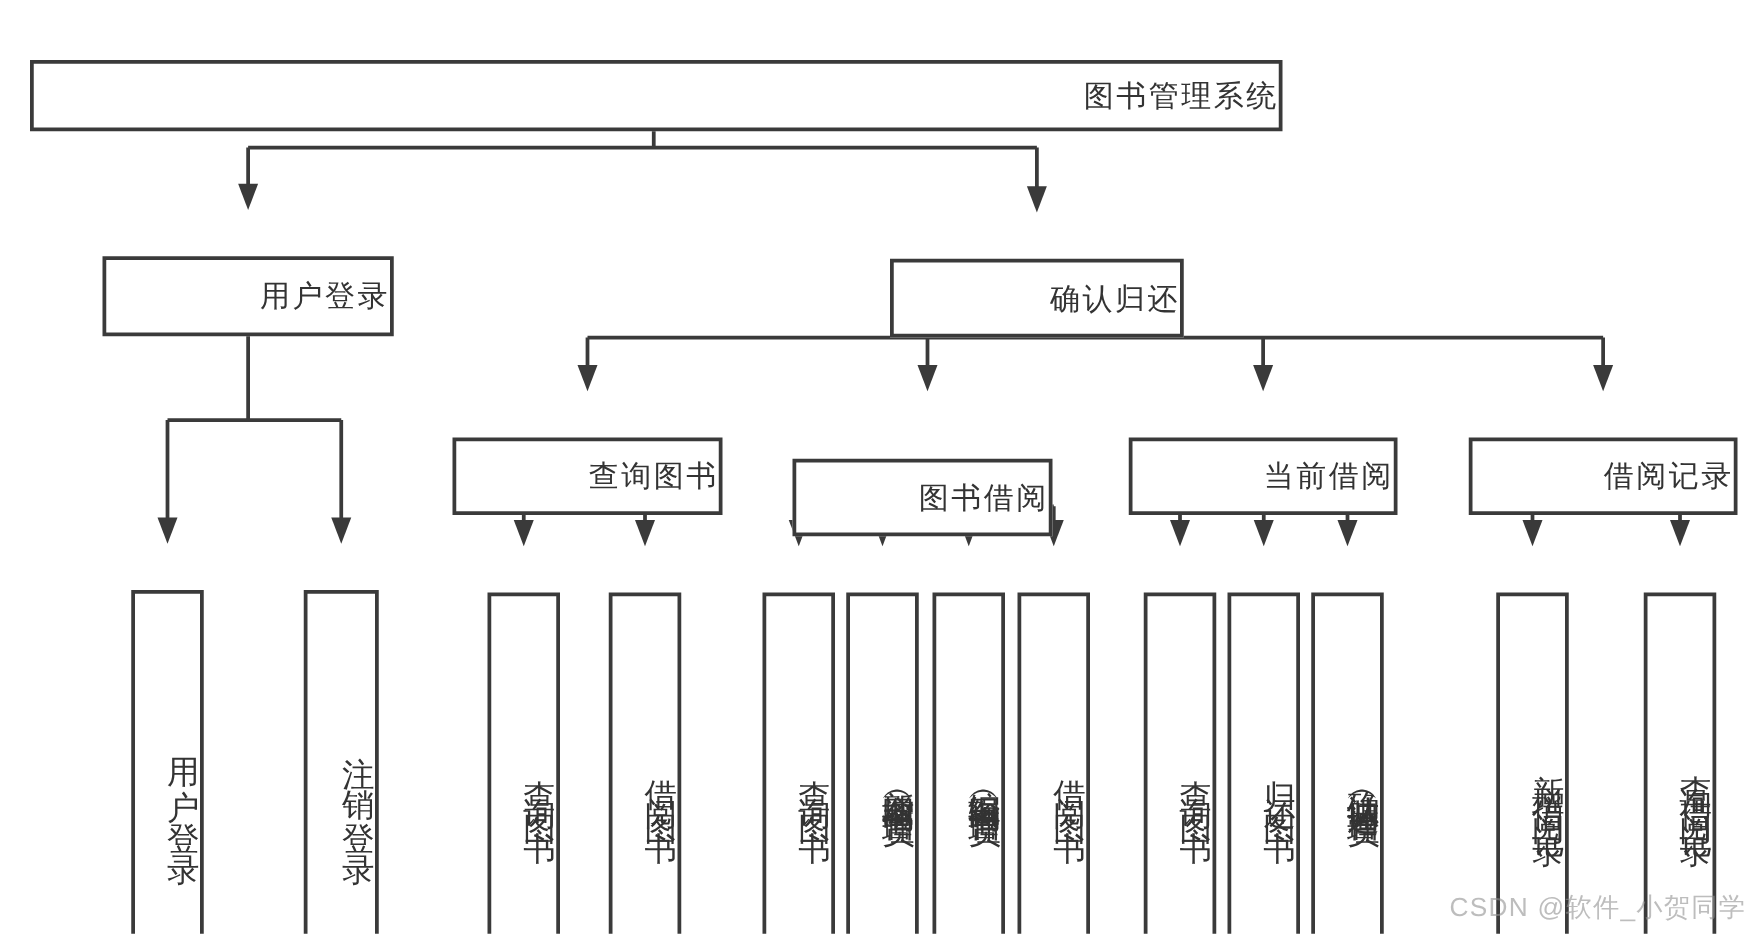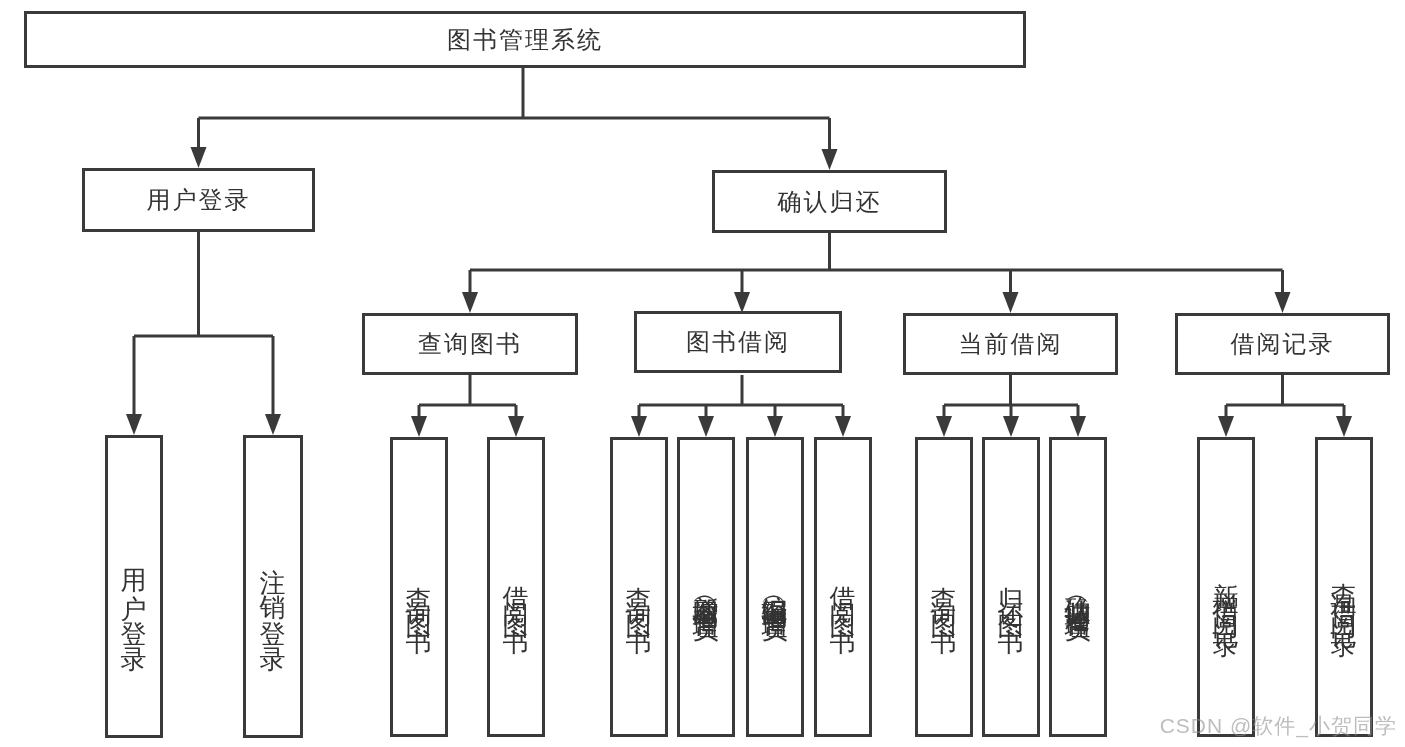--- a/index.html
+++ b/index.html
@@ -12,21 +12,21 @@
   body{
     width:1405px;height:747px;overflow:hidden;
     font-family:"Liberation Sans","DejaVu Sans",sans-serif;
     color:var(--text);
   }
   .stage{position:relative;width:1405px;height:747px;background:var(--bg);}
   #connectors{position:absolute;left:0;top:0;z-index:1;}
   .hbox,.vbox{
     position:absolute;z-index:2;box-sizing:border-box;
     background:var(--bg);border:3px solid var(--line);
-    display:flex;align-items:center;justify-content:center;
+    display:flex;align-items:center;justify-content:flex-end;margin-top:37px;
   }
   .hbox span{
     font-size:24px;letter-spacing:2px;color:var(--text);white-space:nowrap;
   }
   .vtext{
     writing-mode:vertical-rl;
     font-size:26px;color:var(--text);line-height:1;
     white-space:nowrap;
   }
   .sp-wide{letter-spacing:26px;margin-top:26px;}
@@ -90,21 +90,21 @@
   <div class="hbox" style="left:82px;top:168px;width:233px;height:64px">
     <span>用户登录</span>
   </div>
   <div class="hbox" style="left:712px;top:170px;width:235px;height:63px">
     <span>确认归还</span>
   </div>
 
   <div class="hbox" style="left:362px;top:313px;width:216px;height:62px">
     <span>查询图书</span>
   </div>
-  <div class="hbox" style="left:634px;top:311px;width:208px;height:62px">
+  <div class="hbox" style="left:634px;top:330px;width:208px;height:62px">
     <span>图书借阅</span>
   </div>
   <div class="hbox" style="left:903px;top:313px;width:215px;height:62px">
     <span>当前借阅</span>
   </div>
   <div class="hbox" style="left:1175px;top:313px;width:215px;height:62px">
     <span>借阅记录</span>
   </div>
 
   <div class="vbox" style="left:105px;top:435px;width:58px;height:303px">

